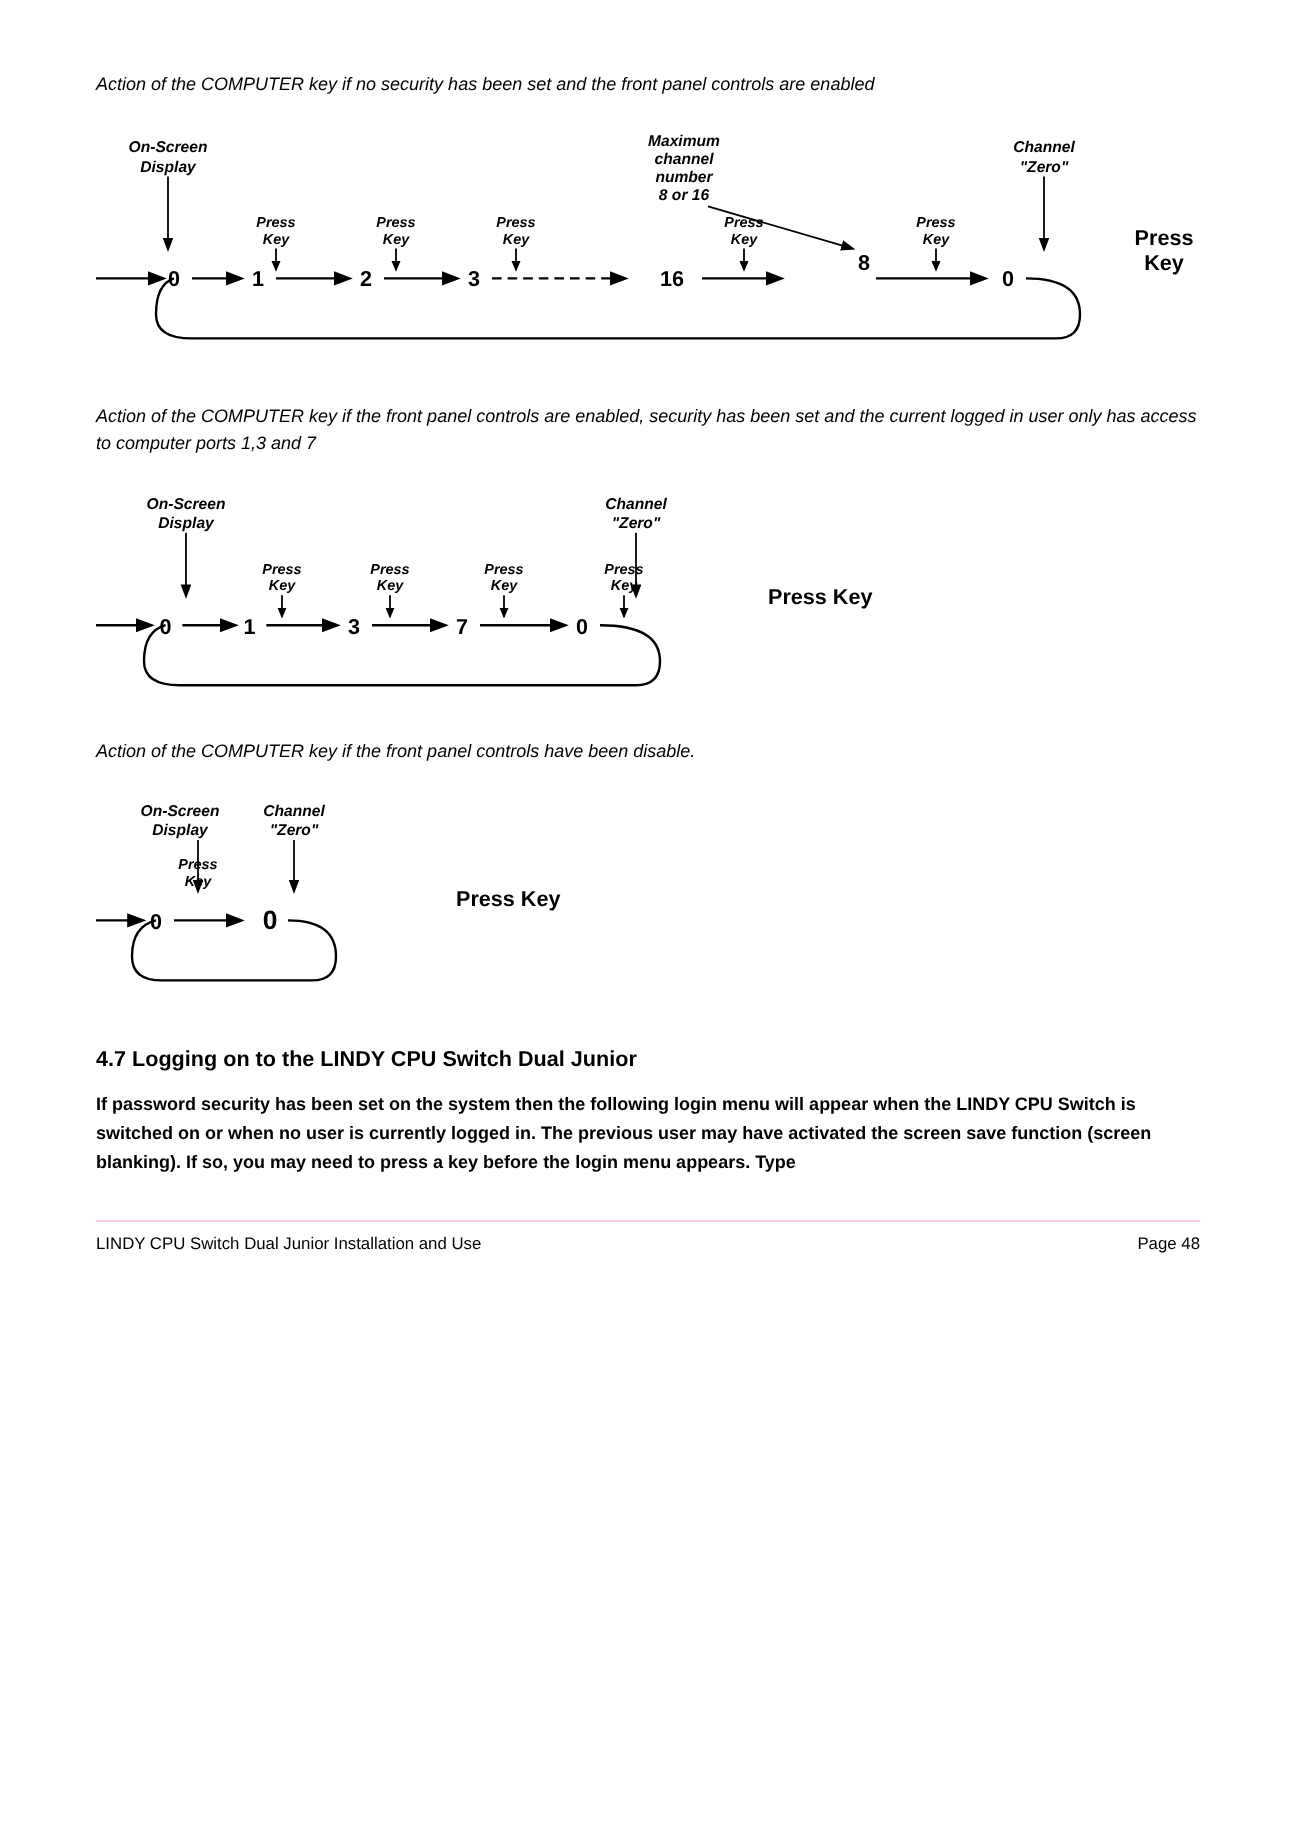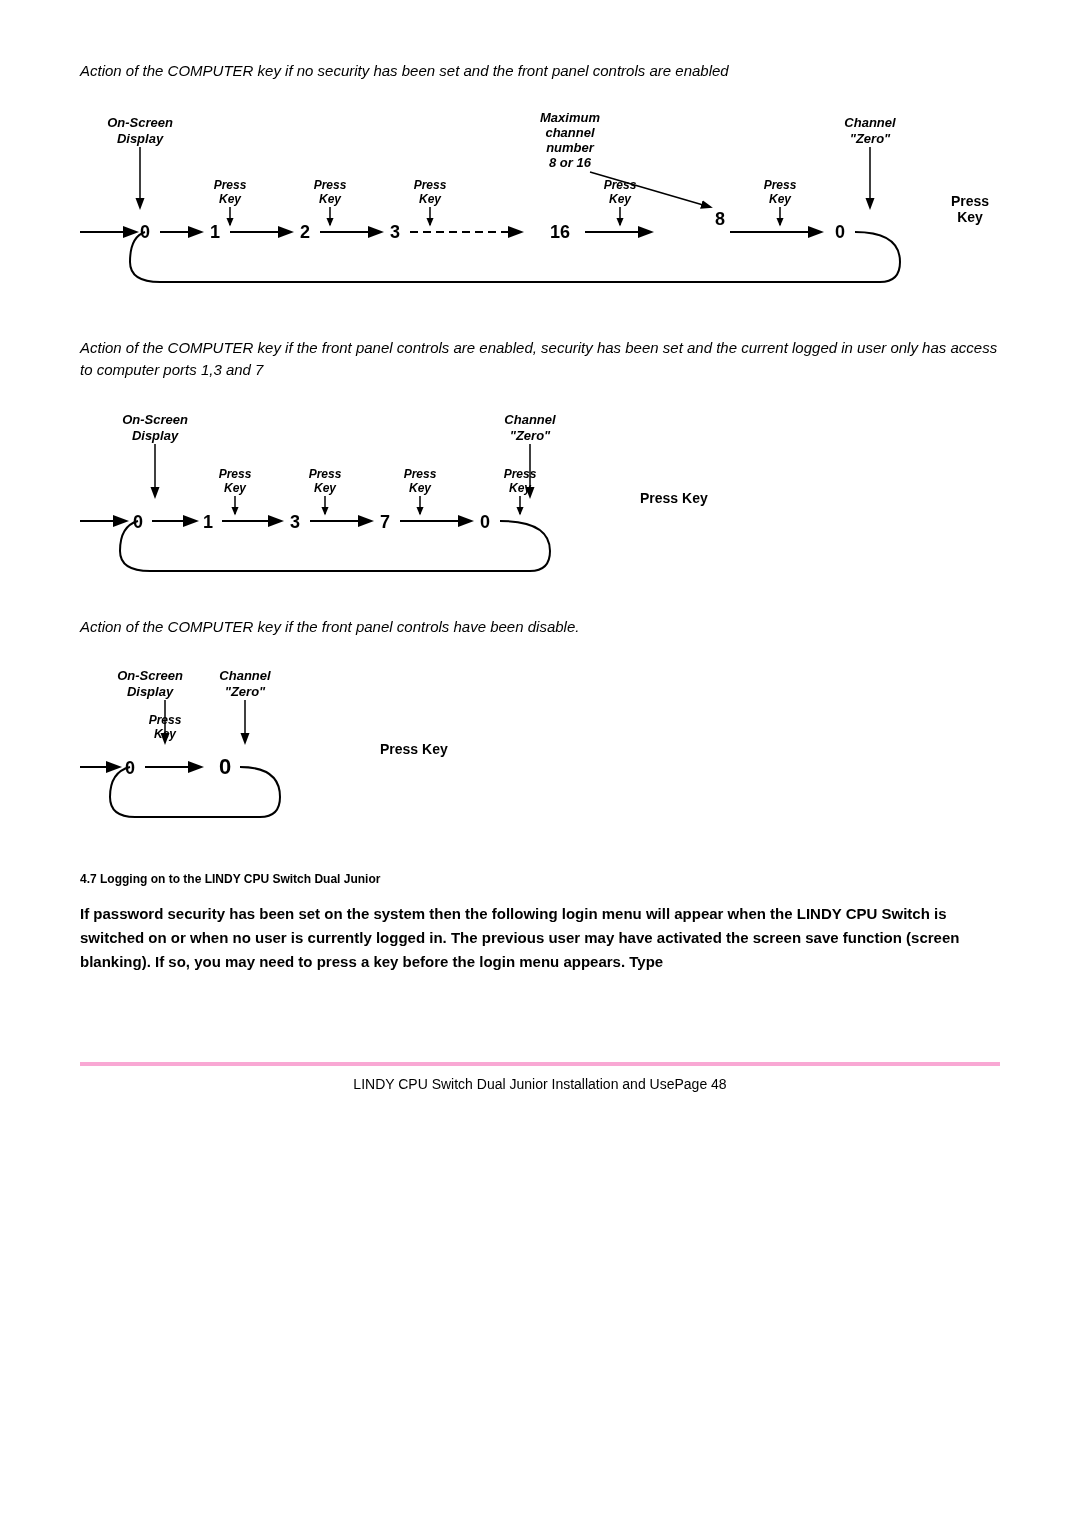--- a/index.html
+++ b/index.html
@@ -34,44 +34,44 @@
       width: 560px;
       height: 180px;
     }
     .diagram3-wrapper {
       position: relative;
       width: 300px;
       height: 170px;
     }
     .press-key-label {
       font-weight: bold;
-      font-size: 14px;
+      font-size: 18px;
       text-align: center;
       margin-top: 4px;
     }
     svg text {
       font-family: Arial, Helvetica, sans-serif;
     }
     .section-title {
-      font-size: 12px;
+      font-size: 18px;
       font-weight: bold;
       margin-top: 40px;
       margin-bottom: 16px;
     }
     .body-text {
       line-height: 1.6;
       margin-bottom: 20px;
       font-weight: bold;
     }
     .footer {
-      border-top: 4px solid #f9a8d4;
-      margin-top: 88px;
+      border-top: 1px solid #f9a8d4;
+      margin-top: 36px;
       padding-top: 10px;
       display: flex;
-      justify-content: center;
+      justify-content: space-between;
       font-size: 14px;
     }
   </style>
 </head>
 <body>
 
 <p class="intro-text">Action of the COMPUTER key if no security has been set and the front panel controls are enabled</p>
 
 <div class="diagram-container">
   <div class="diagram1-wrapper">

